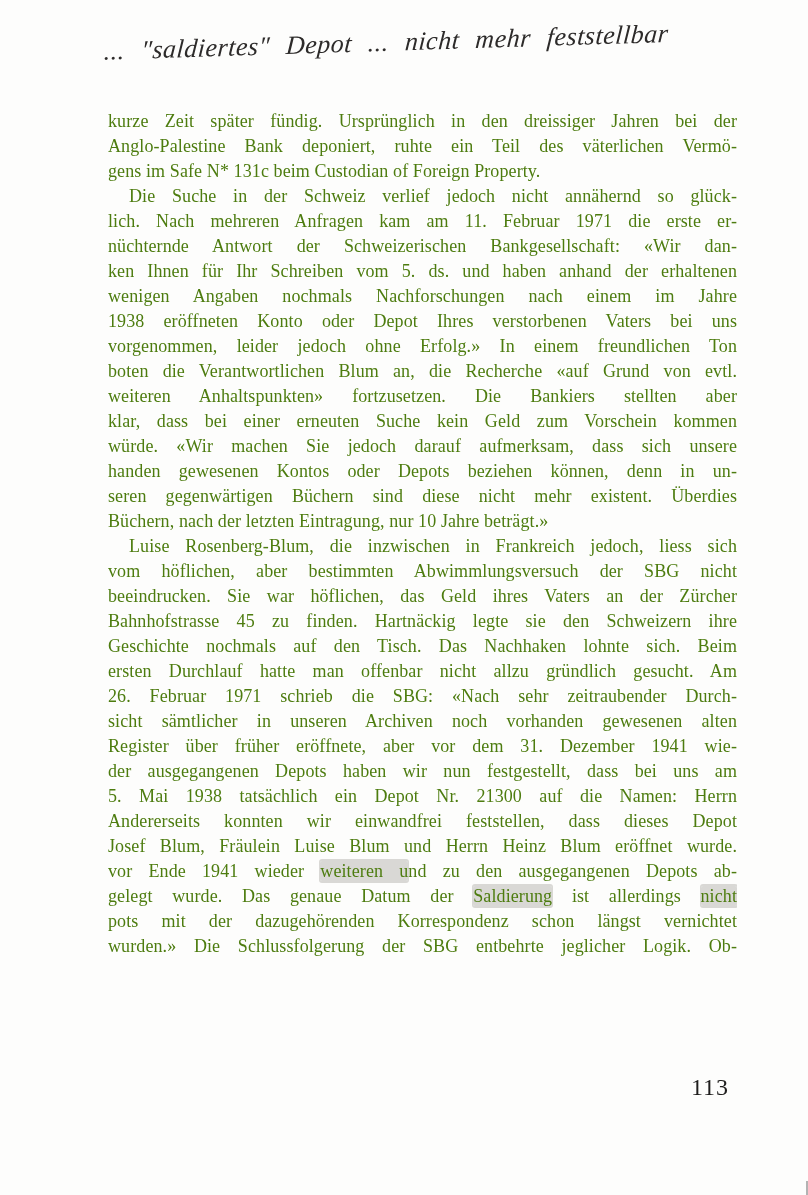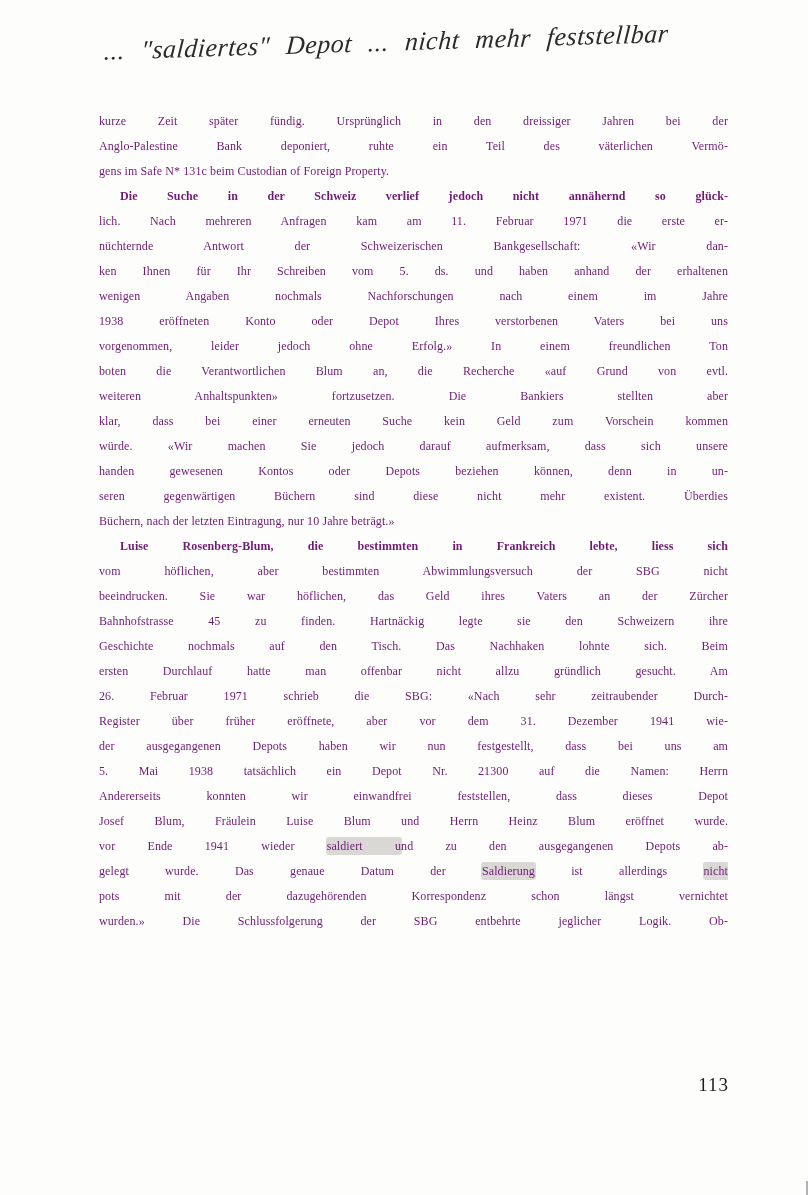--- a/index.html
+++ b/index.html
@@ -10,38 +10,38 @@
   }
   .annotation{
     position:absolute;left:104px;top:26px;width:680px;
     font-family:"Liberation Serif","DejaVu Serif",serif;
     font-style:italic;font-size:26px;color:#2d2b2a;
     letter-spacing:0.5px;word-spacing:9px;
     transform:rotate(-1.8deg) skewX(-6deg);
     white-space:nowrap;
   }
   .page-text{
-    position:absolute;left:99px;top:109px;width:629px;
-    font-size:12px;line-height:25px;color:#701a75;
+    position:absolute;left:108px;top:109px;width:629px;
+    font-size:18px;line-height:25px;color:#4d7c0f;
     letter-spacing:0.1px;
   }
   .line{
     height:25px;overflow:hidden;text-align:justify;
     white-space:normal;
   }
   .line.j::after{content:"";display:inline-block;width:100%;height:0;}
-  .line.indent{text-indent:21px;font-weight:bold;}
+  .line.indent{text-indent:21px;}
   .hl{
     background:var(--hl,#d9d8d5);
     box-shadow:0 1px 0 1px var(--hl,#d9d8d5), 0 -1px 0 1px var(--hl,#d9d8d5);
     border-radius:2px;
   }
   .pagenum{
     position:absolute;left:100px;top:1074px;width:629px;
-    text-align:right;font-size:19px;color:#1f1e1d;letter-spacing:1px;
+    text-align:right;font-size:24px;color:#1f1e1d;letter-spacing:1px;
   }
   .scan-edge{
     position:absolute;right:0;bottom:0;width:2px;height:14px;
     background:#b3b3b3;
   }
 </style>
 </head>
 <body style="--hl: #d9d8d5;">
 
 <div class="annotation">... "saldiertes" Depot ...  nicht mehr feststellbar</div>
@@ -57,33 +57,34 @@
     <div class="line j"><span>wenigen Angaben nochmals Nachforschungen nach einem im Jahre</span></div>
     <div class="line j"><span>1938 eröffneten Konto oder Depot Ihres verstorbenen Vaters bei uns</span></div>
     <div class="line j"><span>vorgenommen, leider jedoch ohne Erfolg.» In einem freundlichen Ton</span></div>
     <div class="line j"><span>boten die Verantwortlichen Blum an, die Recherche «auf Grund von evtl.</span></div>
     <div class="line j"><span>weiteren Anhaltspunkten» fortzusetzen. Die Bankiers stellten aber</span></div>
     <div class="line j"><span>klar, dass bei einer erneuten Suche kein Geld zum Vorschein kommen</span></div>
     <div class="line j"><span>würde. «Wir machen Sie jedoch darauf aufmerksam, dass sich unsere</span></div>
     <div class="line j"><span>handen gewesenen Kontos oder Depots beziehen können, denn in un-</span></div>
     <div class="line j"><span>seren gegenwärtigen Büchern sind diese nicht mehr existent. Überdies</span></div>
     <div class="line"><span>Büchern, nach der letzten Eintragung, nur 10 Jahre beträgt.»</span></div>
-    <div class="line j indent"><span>Luise Rosenberg-Blum, die bestimmten in Frankreich lebte, liess sich</span></div>
+    <div class="line j indent"><span>Luise Rosenberg-Blum, die inzwischen in Frankreich jedoch, liess sich</span></div>
     <div class="line j"><span>vom höflichen, aber bestimmten Abwimmlungsversuch der SBG nicht</span></div>
     <div class="line j"><span>beeindrucken. Sie war höflichen, das Geld ihres Vaters an der Zürcher</span></div>
     <div class="line j"><span>Bahnhofstrasse 45 zu finden. Hartnäckig legte sie den Schweizern ihre</span></div>
     <div class="line j"><span>Geschichte nochmals auf den Tisch. Das Nachhaken lohnte sich. Beim</span></div>
     <div class="line j"><span>ersten Durchlauf hatte man offenbar nicht allzu gründlich gesucht. Am</span></div>
     <div class="line j"><span>26. Februar 1971 schrieb die SBG: «Nach sehr zeitraubender Durch-</span></div>
+    <div class="line j"><span>sicht sämtlicher in unseren Archiven noch vorhanden gewesenen alten</span></div>
     <div class="line j"><span>Register über früher eröffnete, aber vor dem 31. Dezember 1941 wie-</span></div>
     <div class="line j"><span>der ausgegangenen Depots haben wir nun festgestellt, dass bei uns am</span></div>
     <div class="line j"><span>5. Mai 1938 tatsächlich ein Depot Nr. 21300 auf die Namen: Herrn</span></div>
     <div class="line j"><span>Andererseits konnten wir einwandfrei feststellen, dass dieses Depot</span></div>
     <div class="line j"><span>Josef Blum, Fräulein Luise Blum und Herrn Heinz Blum eröffnet wurde.</span></div>
-    <div class="line j"><span>vor Ende 1941 wieder </span><span class="hl">saldiert u</span><span>nd zu den ausgegangenen Depots ab-</span></div>
+    <div class="line j"><span>vor Ende 1941 wieder </span><span class="hl">weiteren u</span><span>nd zu den ausgegangenen Depots ab-</span></div>
     <div class="line j"><span>gelegt wurde. Das genaue Datum der </span><span class="hl">Saldierung</span><span> ist allerdings </span><span class="hl">nicht</span></div>
     <div class="line j"><span>pots mit der dazugehörenden Korrespondenz schon längst vernichtet</span></div>
     <div class="line j"><span>wurden.» Die Schlussfolgerung der SBG entbehrte jeglicher Logik. Ob-</span></div>
   </div>
 
 <div class="pagenum">113</div>
 
 <div class="scan-edge"></div>
 
 </body></html>

